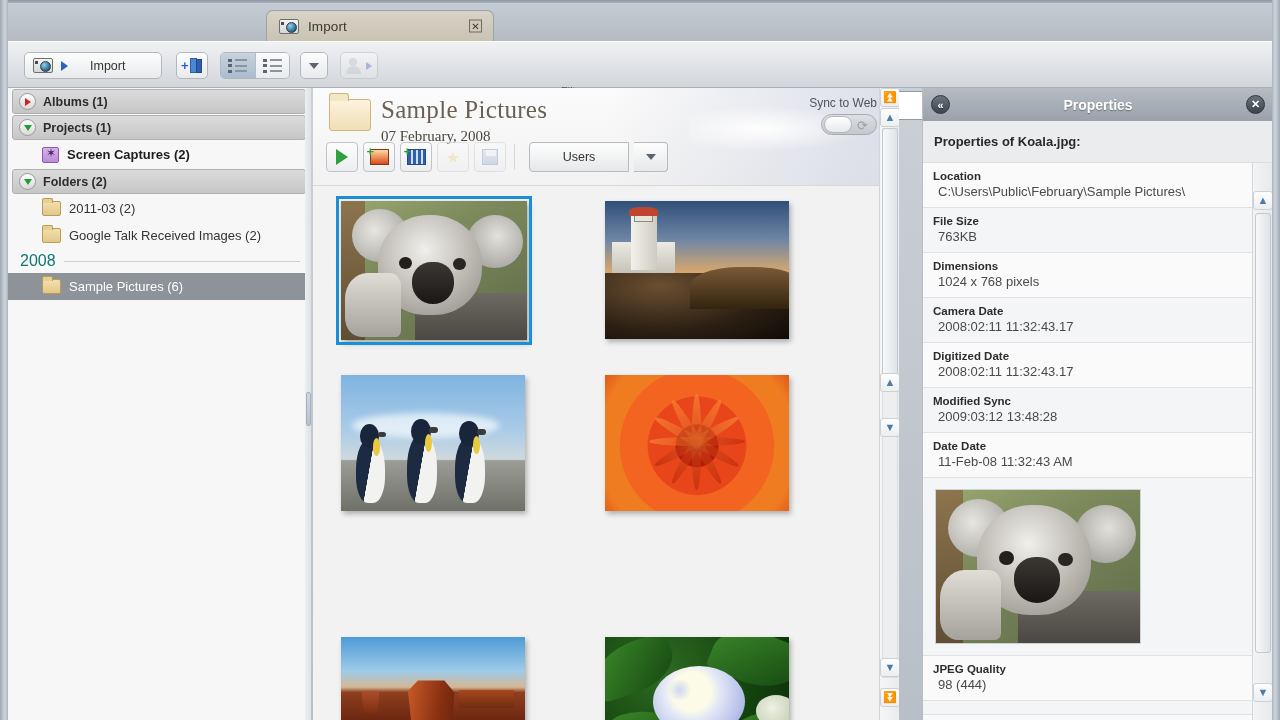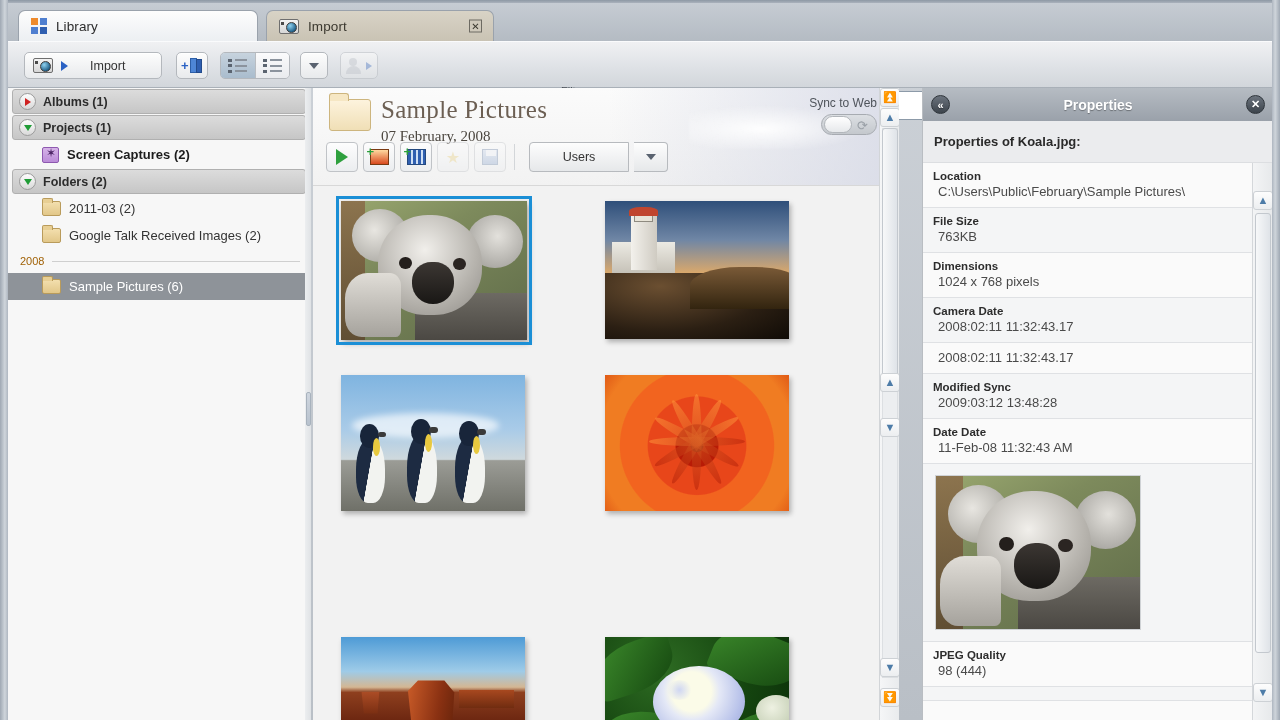--- a/index.html
+++ b/index.html
@@ -188,21 +188,21 @@
   .ico-folder{ width:19px; height:15px; flex:none; position:relative;
         background:linear-gradient(#f3dfae,#e2c789); border:1px solid #b99b5b;
         border-radius:0 2px 2px 2px;}
   .ico-folder::before{ content:""; position:absolute; left:-1px; top:-4px; width:9px; height:4px;
         background:#e8cf94; border:1px solid #b99b5b; border-bottom:none; border-radius:2px 2px 0 0;}
   .ico-screencap{ width:17px; height:16px; flex:none; position:relative;
         background:linear-gradient(#d6b3e8,#bb8cd8); border:1px solid #8e59b0; border-radius:2px;}
   .ico-screencap::after{ content:"✶"; position:absolute; left:3px; top:-2px; color:#4a2363; font-size:12px;}
 
   .yearrow{ height:24px; display:flex; align-items:center; gap:8px; padding-left:12px;}
-  .yearrow .ylab{ font-size:11px; color:#a16207;}
+  .yearrow .ylab{ font-size:16px; color:#0f766e;}
   .yearrow .yline{ flex:1; height:1px; background:#cfcfcf; margin-right:10px;}
 
   
   #splitter{ position:absolute; left:305px; top:88px; width:6px; height:632px;
         background:linear-gradient(90deg,#eceef0,#dfe2e5);}
   #splitter-grip{ position:absolute; left:306px; top:392px; width:5px; height:34px;
         background:linear-gradient(#cfd6df,#b8c2ce); border:1px solid #a8b2bd; border-radius:2px;}
 
   
   #center{ position:absolute; left:313px; top:88px; width:586px; height:632px;
@@ -383,29 +383,20 @@
 </head>
 <body>
 
 <div id="app">
 
   <div id="frame-top-line"></div>
   <div id="left-edge"></div>
   <div id="right-edge"></div>
 
   <div id="tabstrip">
-    <div class="tab" id="tab-library">
-      <span class="ico-library">
-          <i></i>
-          <i></i>
-          <i></i>
-          <i></i>
-        </span>
-      <span class="tlabel">Library</span>
-    </div>
     <div class="tab" id="tab-import">
       <span class="ico-cam"></span>
       <span class="tlabel">Import</span>
       <span class="tab-close">✕</span>
     </div>
   </div>
 
   <div id="toolbar">
 
     <div class="tbtn" id="btn-import">
@@ -739,20 +730,21 @@
         </div>
         <div class="prow">
           <div class="pkey">Dimensions</div>
           <div class="pval">1024 x 768 pixels</div>
         </div>
         <div class="prow">
           <div class="pkey">Camera Date</div>
           <div class="pval">2008:02:11 11:32:43.17</div>
         </div>
         <div class="prow">
+          <div class="pkey">Digitized Date</div>
           <div class="pval">2008:02:11 11:32:43.17</div>
         </div>
         <div class="prow">
           <div class="pkey">Modified Sync</div>
           <div class="pval">2009:03:12 13:48:28</div>
         </div>
         <div class="prow">
           <div class="pkey">Date Date</div>
           <div class="pval">11-Feb-08 11:32:43 AM</div>
         </div>

